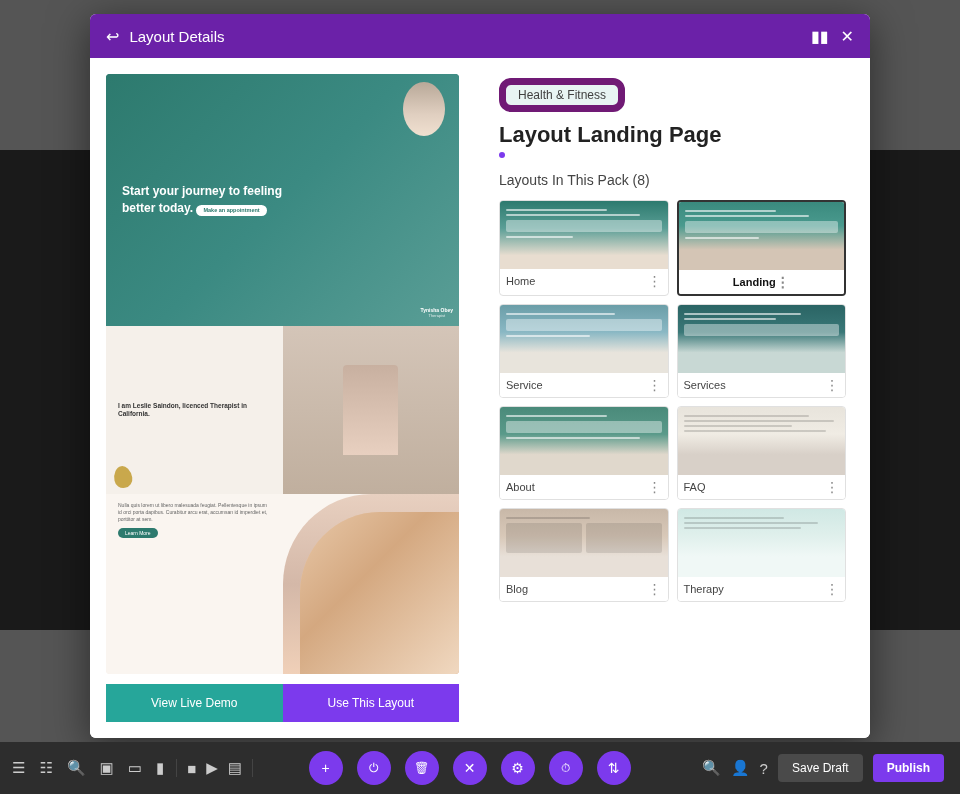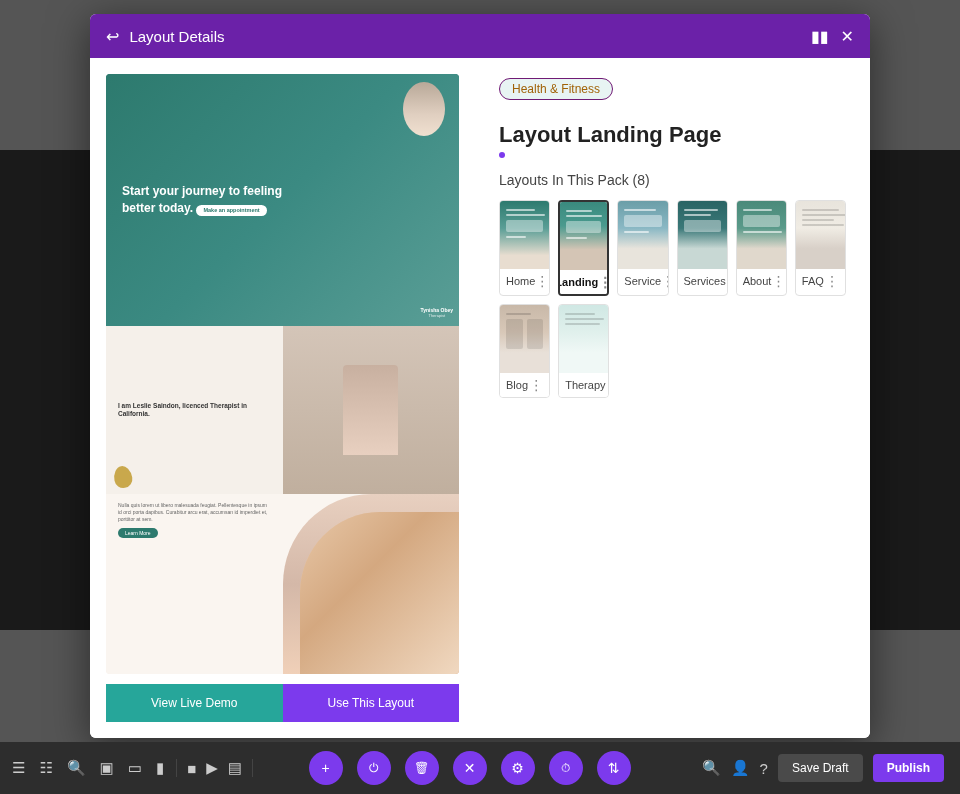--- a/index.html
+++ b/index.html
@@ -292,26 +292,26 @@
 
     
     .info-pane {
       flex: 1;
       padding: 20px 24px;
       overflow-y: auto;
     }
     .tag-badge {
       display: inline-block;
       background: #e8f4f3;
-      color: #a16207;
-      border: 1px solid #701a75;
+      color: #404040;
+      border: 7px solid #701a75;
       border-radius: 12px;
       padding: 3px 12px;
       font-size: 12px;
-      margin-bottom: 22px;
+      margin-bottom: 10px;
     }
     .layout-title {
       font-size: 22px;
       font-weight: 600;
       color: #222;
       margin-bottom: 4px;
     }
     .layout-dot {
       width: 6px;
       height: 6px;
@@ -322,21 +322,21 @@
     .layouts-pack-label {
       font-size: 14px;
       color: #444;
       font-weight: 500;
       margin-bottom: 12px;
     }
 
     
     .thumbnails-grid {
       display: grid;
-      grid-template-columns: repeat(6, 1fr);
+      grid-template-columns: repeat(2, 1fr);
       gap: 8px;
     }
     .thumb-item {
       border: 1px solid #e0e0e0;
       border-radius: 4px;
       overflow: hidden;
       cursor: pointer;
       position: relative;
     }
     .thumb-item.active {

